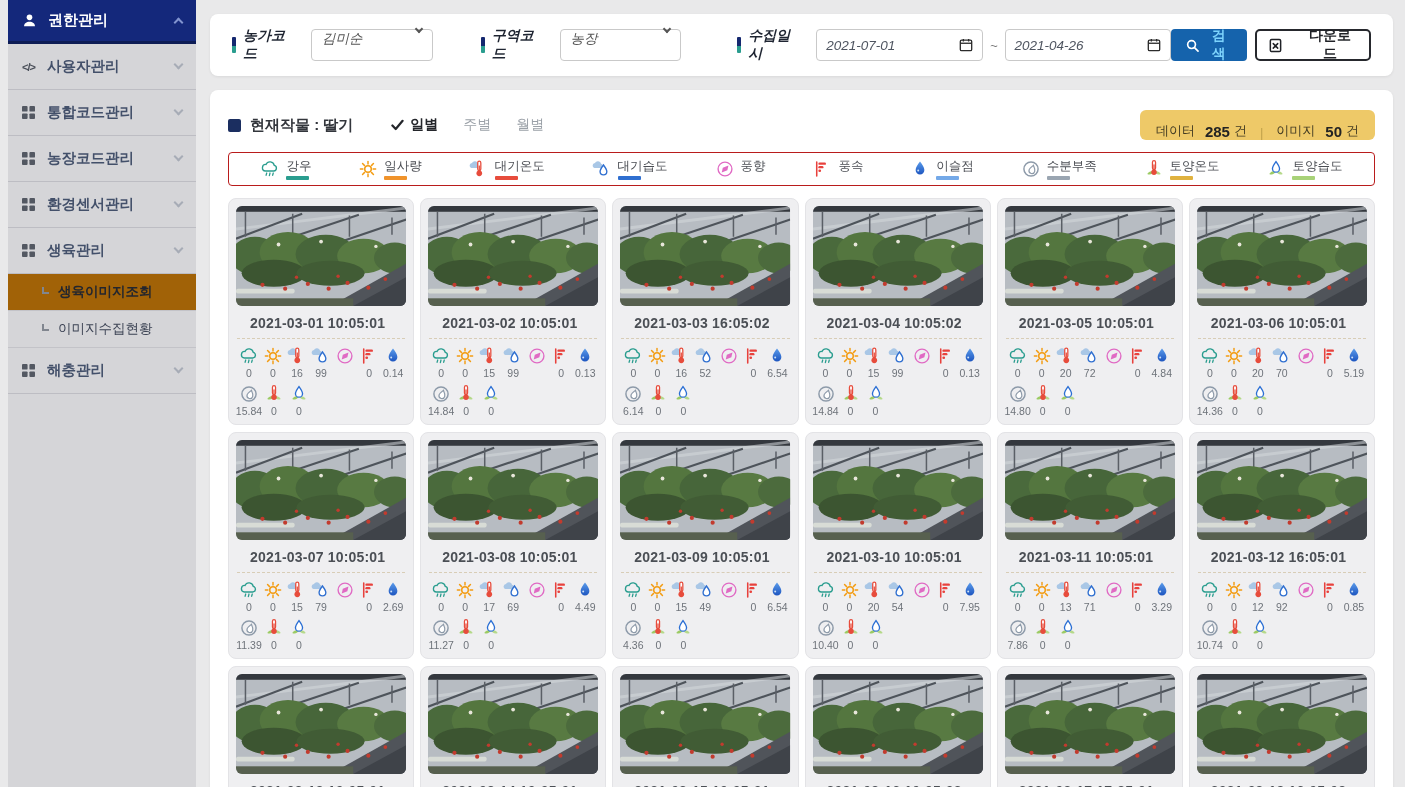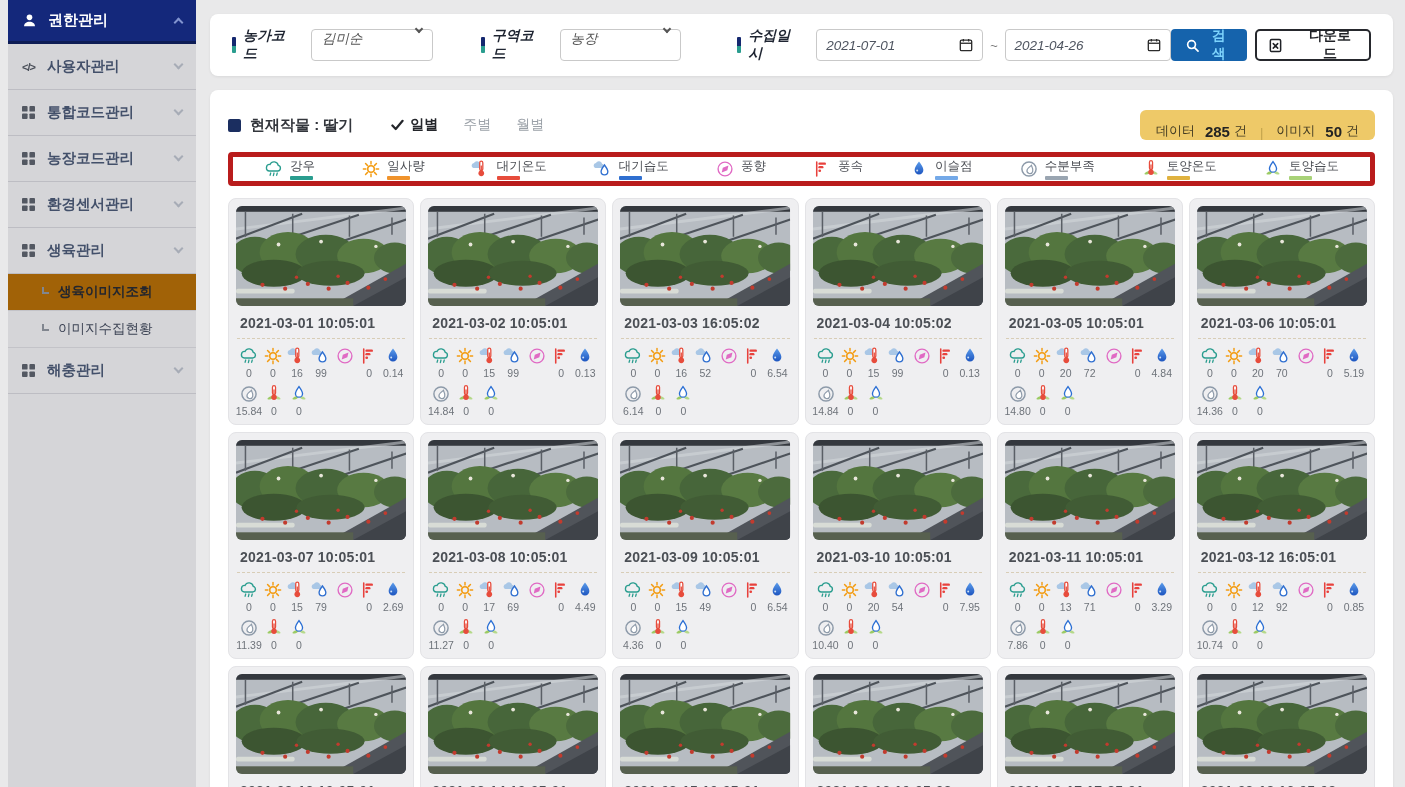--- a/index.html
+++ b/index.html
@@ -54,33 +54,33 @@
   .tabs { display:flex; align-items:center; gap:25px; margin-left:38px; font-size:14px; }
   .tab { color:#9ba1a8; cursor:pointer; }
   .tab.active { color:#24262b; font-weight:bold; display:flex; align-items:center; gap:6px; }
   .tab.active svg { width:13px; height:12px; }
   .count-pill { margin-left:auto; background:#eec968; border-radius:6px; height:30px; display:flex;
     align-items:flex-end; padding:0 16px; font-size:13px; color:#413a22; }
   .count-pill b { font-size:15px; color:#232323; margin:0 4px 0 10px; }
   .count-pill .pipe { color:#c2a24b; margin:0 13px; }
 
   
-  .legend { border:5px solid #b91c1c; border-radius:4px; height:34px; display:flex; align-items:center;
+  .legend { border:1px solid #b91c1c; border-radius:4px; height:34px; display:flex; align-items:center;
     justify-content:space-around; margin-bottom:12px; padding:0 8px; }
   .lg-item { display:flex; align-items:flex-start; gap:6px; }
   .lg-item svg { width:20px; height:20px; }
   .lg-txt { display:flex; flex-direction:column; }
   .lg-lb { font-size:12.5px; color:#4a4d53; line-height:15px; }
   .lg-bar { width:23px; height:4px; border-radius:1px; margin-top:2px; background:transparent; }
 
   
   .cards { display:grid; grid-template-columns:repeat(6,1fr); gap:7px 6px; }
   .card { background:#efeff1; border:1px solid #e3e3e6; border-radius:8px; padding:7px; cursor:pointer; }
   .photo { width:100%; height:100px; border-radius:6px; display:block; }
-  .ctime { margin:9px 4px 7px; font-weight:bold; font-size:14px; color:#4b4f55; letter-spacing:.2px; white-space:nowrap; }
+  .ctime { margin:9px 14px 7px; font-weight:bold; font-size:14px; color:#4b4f55; letter-spacing:.2px; white-space:nowrap; }
   .csep { border-top:1px dashed #d8cdb6; margin:0 1px 7px; }
   .vrow { display:flex; justify-content:space-between; padding:0 1px; }
   .vrow2 { justify-content:flex-start; gap:1px; margin-top:5px; }
   .vcell { width:24px; display:flex; flex-direction:column; align-items:center; }
   .vcell svg { width:20px; height:20px; }
   .vnum { font-size:10.5px; color:#6e737a; margin-top:1px; white-space:nowrap; }
 </style>
 </head>
 <body>
 

